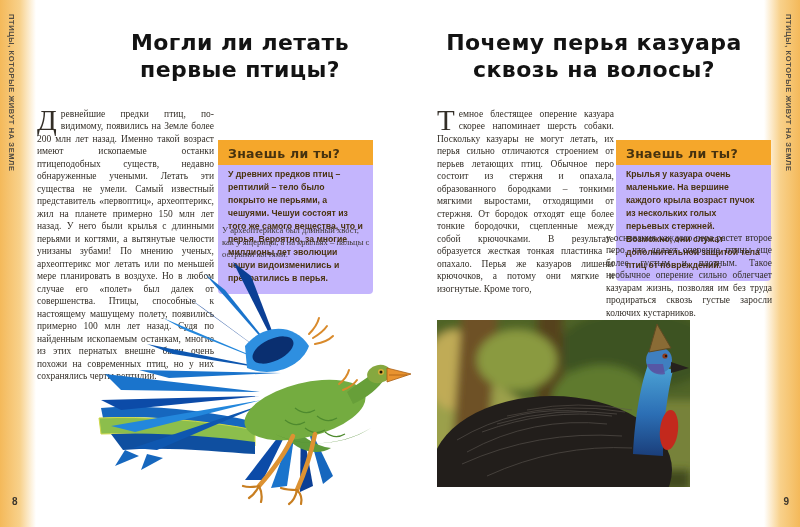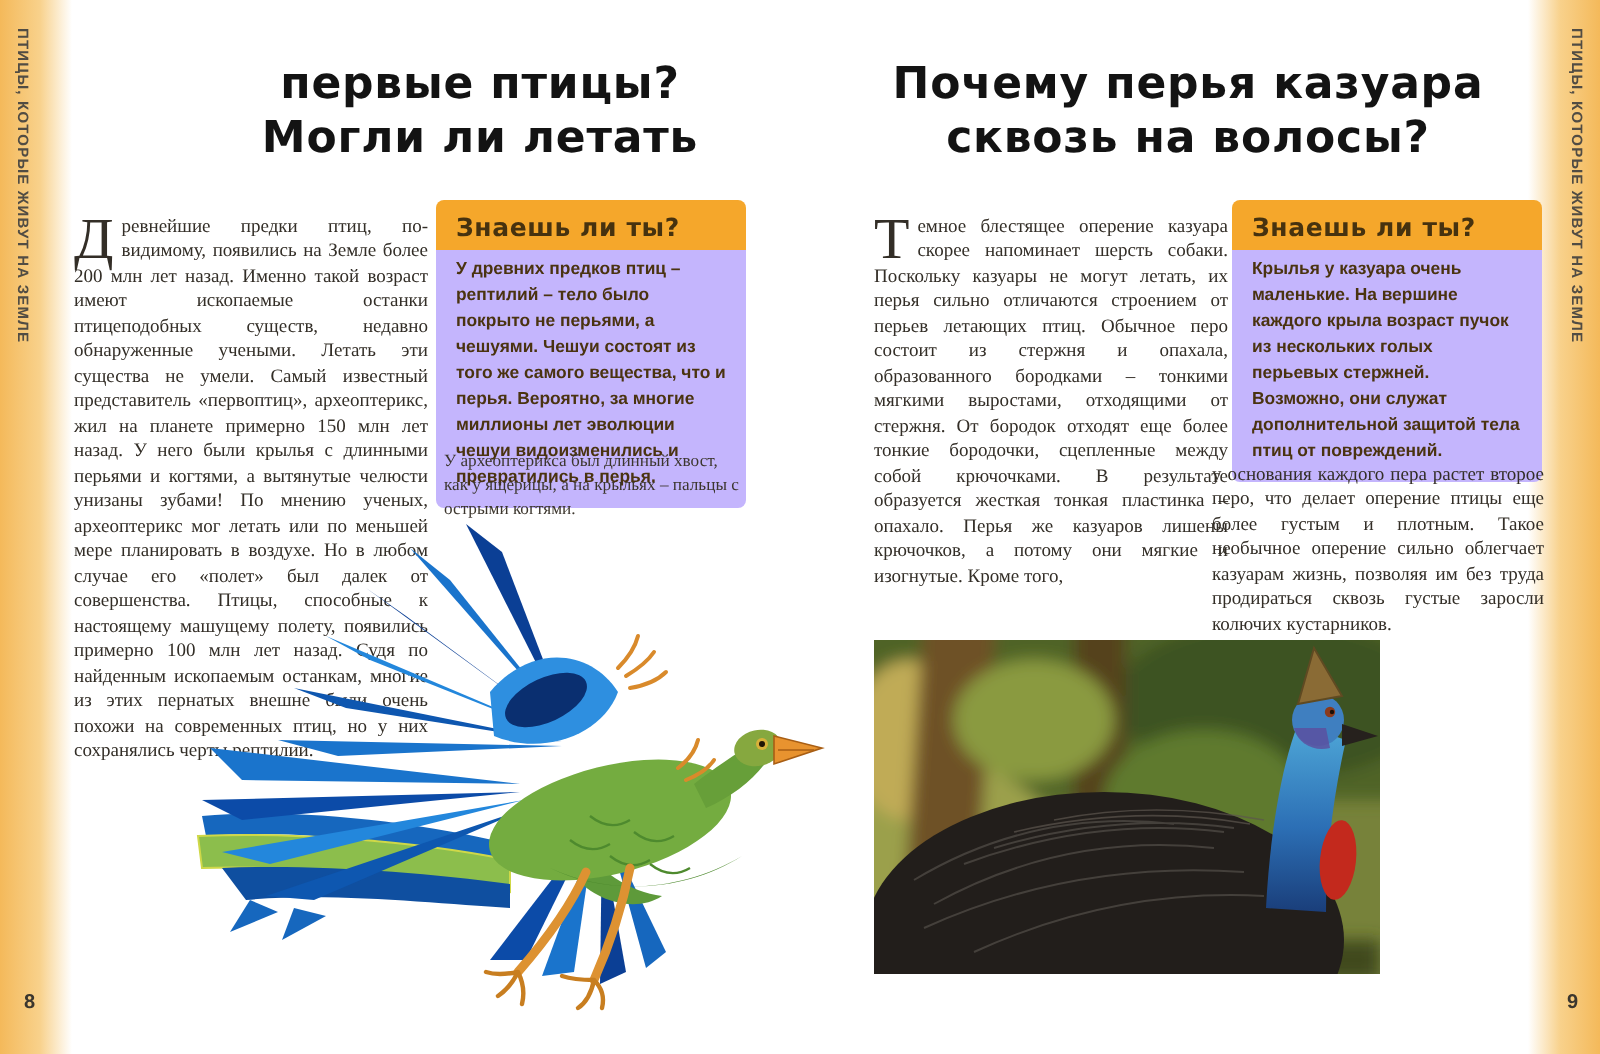--- a/index.html
+++ b/index.html
@@ -56,21 +56,21 @@
   }
   
   .knowbox{
     position:absolute;width:155px;border-radius:4px;overflow:hidden;
   }
   .knowbox.l{left:218px;top:100px;}
   .knowbox.r{left:616px;top:100px;}
   .knowbox .kb-head{
     background:#f5a72b;padding:6px 10px 4px 10px;
     font-family:"DejaVu Sans",sans-serif;
-    font-size:12.5px;font-weight:700;color:#46320f;letter-spacing:0.3px;
+    font-size:12.5px;font-weight:700;color:#46320f;letter-spacing:0.3px;margin-top:40px;
   }
   .knowbox .kb-body{
     background:#c4b5fd;padding:3px 10px 9px 10px;
     font-family:"Liberation Sans",sans-serif;
     font-size:8.7px;line-height:1.5;font-weight:700;color:#4a3310;
   }
   
   .caption{
     font-size:8.6px;line-height:1.42;color:#3c362e;text-align:left;
     position:absolute;
@@ -86,22 +86,22 @@
 <body>
 
 <div class="spread">
 
   <div class="edge left"></div>
   <div class="edge right"></div>
   <div class="edge-label l">ПТИЦЫ, КОТОРЫЕ ЖИВУТ НА ЗЕМЛЕ</div>
   <div class="edge-label r">ПТИЦЫ, КОТОРЫЕ ЖИВУТ НА ЗЕМЛЕ</div>
 
   <div class="page-title l">
+    <div>Могли ли летать</div>
     <div>первые птицы?</div>
-    <div>Могли ли летать</div>
   </div>
 
   <p class="body-col l"><span class="dropcap">Д</span><span>ревнейшие предки птиц, по-видимому, появились на Земле более 200 млн лет назад. Именно такой возраст имеют ископаемые останки птицеподобных существ, недавно обнаруженные учеными. Летать эти существа не умели. Самый известный представитель «первоптиц», археоптерикс, жил на планете примерно 150 млн лет назад. У него были крылья с длинными перьями и когтями, а вытянутые челюсти унизаны зубами! По мнению ученых, археоптерикс мог летать или по меньшей мере планировать в воздухе. Но в любом случае его «полет» был далек от совершенства. Птицы, способные к настоящему машущему полету, появились примерно 100 млн лет назад. Судя по найденным ископаемым останкам, многие из этих пернатых внешне были очень похожи на современных птиц, но у них сохранялись черты рептилий.</span></p>
 
   <div class="knowbox l">
     <div class="kb-head">Знаешь ли ты?</div>
     <div class="kb-body">У древних предков птиц – рептилий – тело было покрыто не перьями, а чешуями. Чешуи состоят из того же самого вещества, что и перья. Вероятно, за многие миллионы лет эволюции чешуи видоизменились и превратились в перья.</div>
   </div>
 
   <div class="caption l">У археоптерикса был длинный хвост, как у ящерицы, а на крыльях – пальцы с острыми когтями.</div>

